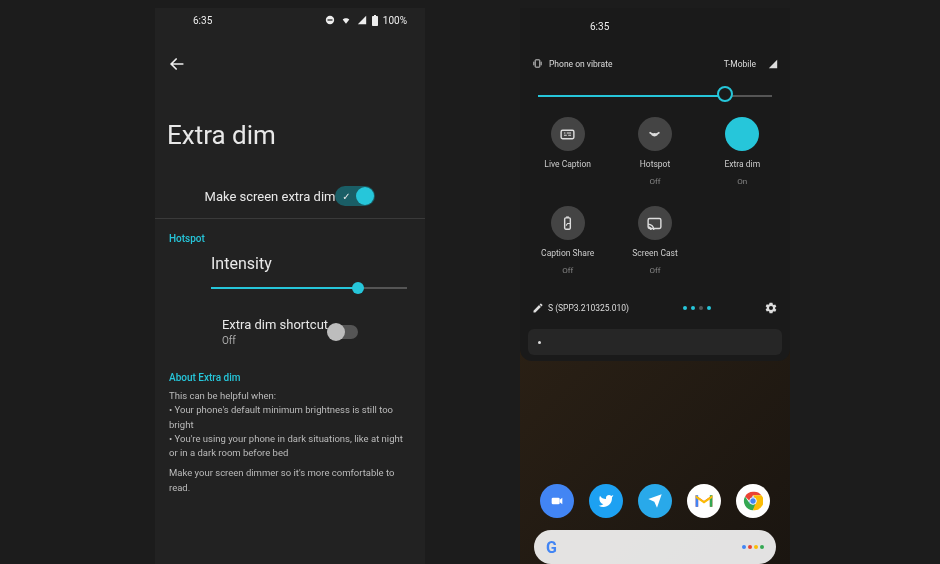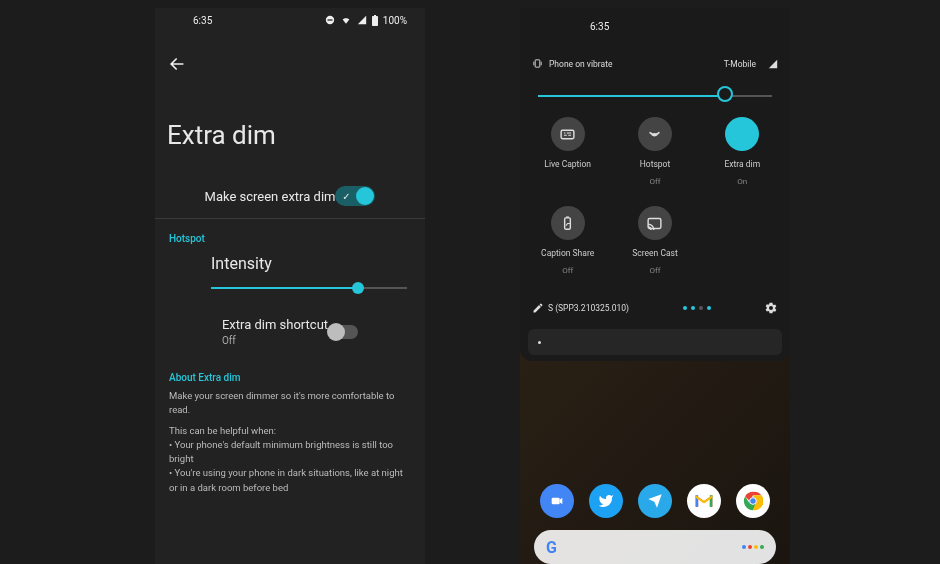--- a/index.html
+++ b/index.html
@@ -203,28 +203,28 @@
 
   <div class="row">
     <span>
       <span>Extra dim shortcut</span>
       <span class="row-sub">Off</span>
     </span>
     <div class="toggle-off"></div>
   </div>
 
   <div class="sect-label">About Extra dim</div>
-  <div class="about-text">Make your screen dimmer so it's more comfortable to read.</div>
   <div class="about-text">
     <span>This can be helpful when:</span>
     <ul>
       <li>Your phone's default minimum brightness is still too bright</li>
       <li>You're using your phone in dark situations, like at night or in a dark room before bed</li>
     </ul>
   </div>
+  <div class="about-text">Make your screen dimmer so it's more comfortable to read.</div>
 </div>
 
 <div class="phone phone-right">
   <div class="qs-panel">
     <div class="status-bar">
       <span class="status-time-right">6:35</span>
       <span></span>
     </div>
     <div class="qs-top-row">
       <span class="qs-top-left">

